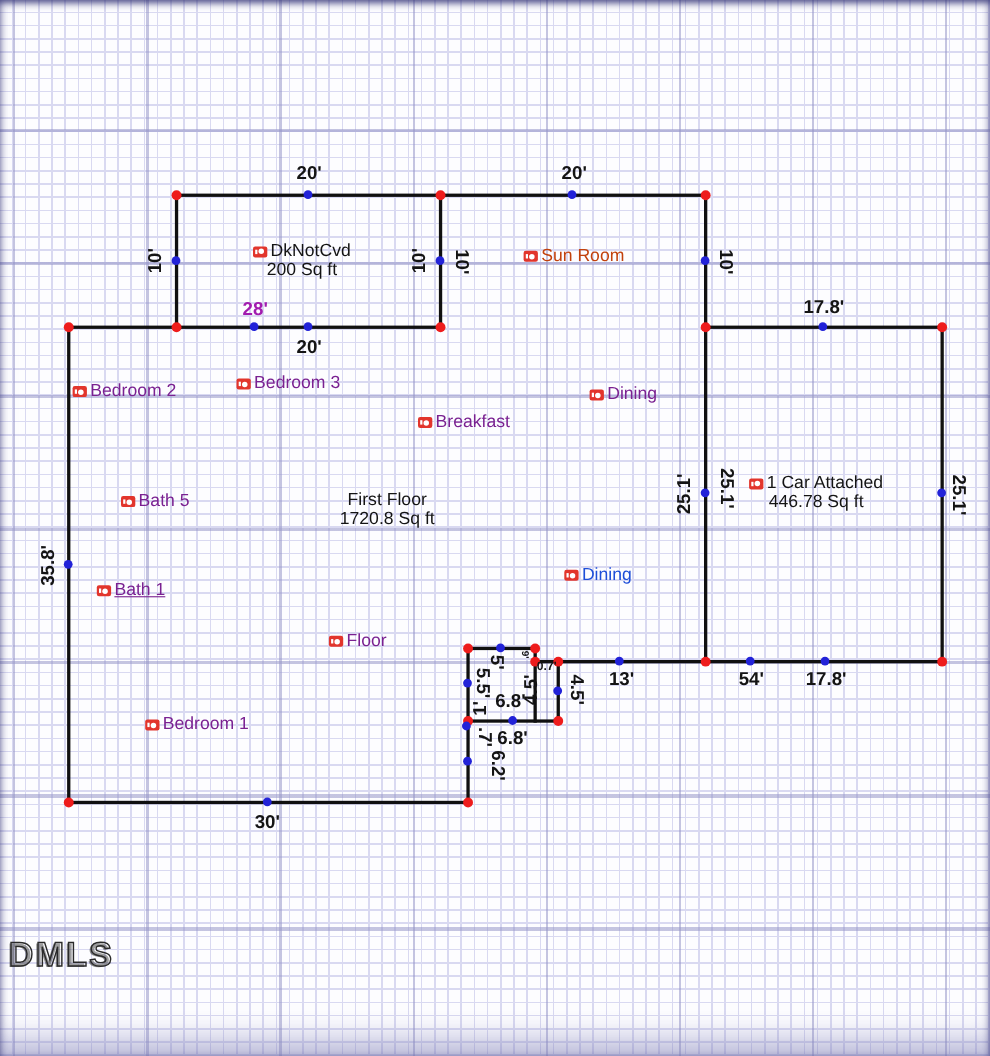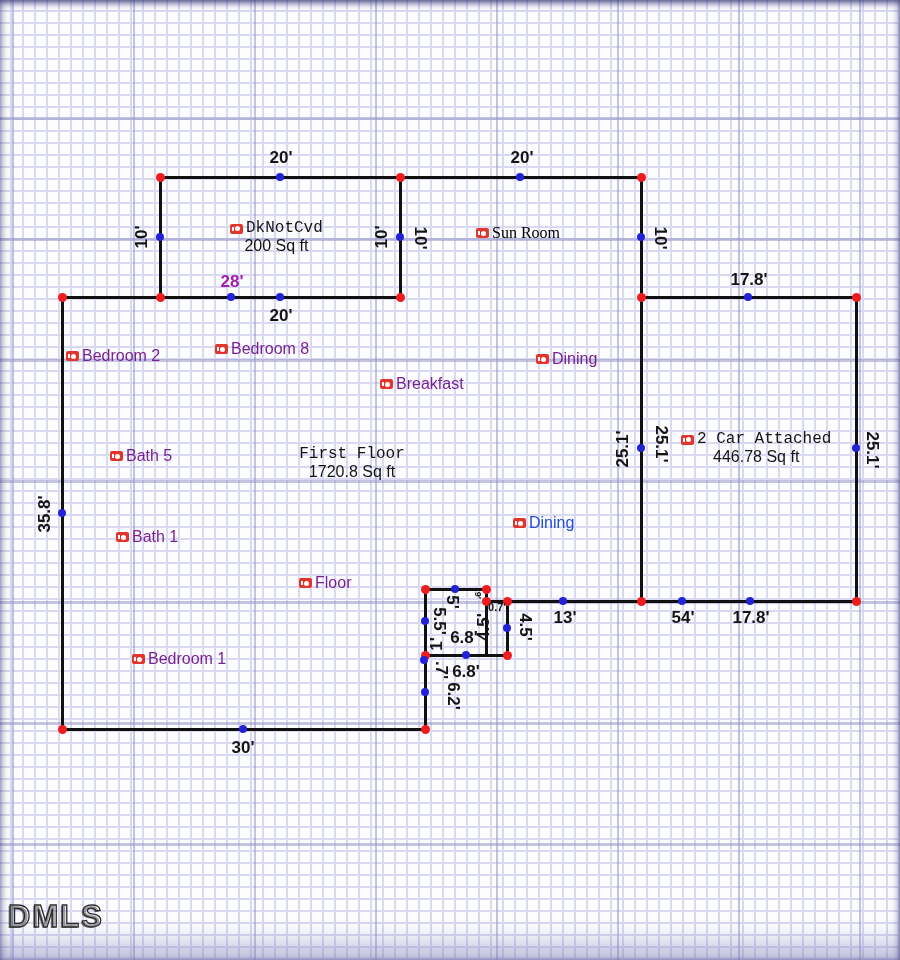--- a/index.html
+++ b/index.html
@@ -33,34 +33,34 @@
     white-space:nowrap; line-height:1;
   }
   .room{
     position:absolute; display:flex; align-items:center; gap:3px;
     font-size:16px; line-height:1; white-space:nowrap;
   }
   .area{
     position:absolute; font-size:16px; color:#141414; line-height:17px;
     white-space:nowrap; text-align:center;
   }
-  .area .l1{display:flex; align-items:center; gap:3px; justify-content:center;font-family:Liberation Mono, monospace;}
+  .area .l1{display:flex; align-items:center; gap:3px; justify-content:center;}
   .cam{
     position:relative; display:inline-block; width:13px; height:10px;
     border-radius:2px; flex:0 0 auto;
   }
   .cam::before{
     content:""; position:absolute; left:2px; top:3px; width:2px; height:4px; background:#ffffff;
   }
   .cam::after{
     content:""; position:absolute; right:3px; top:2.5px; width:5px; height:5px;
     border-radius:50%; background:#ffffff;
   }
   #watermark{
-    position:absolute; left:8px; top:899px;
+    position:absolute; left:8px; top:850px;
     font-size:31px; font-weight:700; letter-spacing:2px;
     color:rgba(255,255,255,0.15);
     -webkit-text-stroke:1.3px #2a2a2a;
     text-shadow:-1.5px 1px 0 rgba(0,0,0,0.45);
   }
 </style>
 </head>
 <body>
 
 <div id="stage">
@@ -149,39 +149,39 @@
       <div class="dim" style="left: 464px; top: 637px; color: rgb(20, 20, 20); transform: translate(-50%, -50%) rotate(0deg);">6.8'</div>
       <div class="dim" style="left: 466px; top: 671px; color: rgb(20, 20, 20); transform: translate(-50%, -50%) rotate(0deg);">6.8'</div>
       <div class="dim" style="left: 497px; top: 607px; color: rgb(20, 20, 20); font-size: 11px; transform: translate(-50%, -50%) rotate(0deg);">0.7'</div>
       <div class="dim" style="left: 477px; top: 594px; color: rgb(20, 20, 20); font-size: 9px; transform: translate(-50%, -50%) rotate(90deg);">.9'</div>
       <div class="room" style="left: 66px; top: 356px; color: rgb(122, 33, 145); transform: translateY(-50%);">
         <span class="cam" style="background: rgb(226, 53, 44);"></span>
         <span>Bedroom 2</span>
       </div>
       <div class="room" style="left: 215px; top: 349px; color: rgb(122, 33, 145); transform: translateY(-50%);">
         <span class="cam" style="background: rgb(226, 53, 44);"></span>
-        <span>Bedroom 8</span>
-      </div>
-      <div class="room" style="left: 476px; top: 233px; color: #000000; transform: translateY(-50%); font-family: Liberation Serif, serif;">
+        <span>Bedroom 3</span>
+      </div>
+      <div class="room" style="left: 476px; top: 233px; color: #c2410c; transform: translateY(-50%);">
         <span class="cam" style="background: rgb(226, 53, 44);"></span>
         <span>Sun Room</span>
       </div>
       <div class="room" style="left: 536px; top: 359px; color: rgb(122, 33, 145); transform: translateY(-50%);">
         <span class="cam" style="background: rgb(226, 53, 44);"></span>
         <span>Dining</span>
       </div>
       <div class="room" style="left: 380px; top: 384px; color: rgb(122, 33, 145); transform: translateY(-50%);">
         <span class="cam" style="background: rgb(226, 53, 44);"></span>
         <span>Breakfast</span>
       </div>
       <div class="room" style="left: 110px; top: 456px; color: rgb(122, 33, 145); transform: translateY(-50%);">
         <span class="cam" style="background: rgb(226, 53, 44);"></span>
         <span>Bath 5</span>
       </div>
-      <div class="room" style="left: 116px; top: 537px; color: rgb(122, 33, 145); transform: translateY(-50%);">
+      <div class="room" style="left: 88px; top: 537px; color: rgb(122, 33, 145); transform: translateY(-50%); text-decoration: underline;">
         <span class="cam" style="background: rgb(226, 53, 44);"></span>
         <span>Bath 1</span>
       </div>
       <div class="room" style="left: 513px; top: 523px; color: #1d4ed8; transform: translateY(-50%);">
         <span class="cam" style="background: rgb(226, 53, 44);"></span>
         <span>Dining</span>
       </div>
       <div class="room" style="left: 299px; top: 583px; color: rgb(122, 33, 145); transform: translateY(-50%);">
         <span class="cam" style="background: rgb(226, 53, 44);"></span>
         <span>Floor</span>
@@ -199,20 +199,20 @@
       </div>
       <div class="area" style="left: 352px; top: 463px; transform: translate(-50%, -50%);">
         <div class="l1">
           <span>First Floor</span>
         </div>
         <div>1720.8 Sq ft</div>
       </div>
       <div class="area" style="left: 681px; top: 448px; transform: translateY(-50%);">
         <div class="l1">
           <span class="cam" style="background: rgb(226, 53, 44);"></span>
-          <span>2 Car Attached</span>
+          <span>1 Car Attached</span>
         </div>
         <div>446.78 Sq ft</div>
       </div>
     </div>
   <div id="watermark">DMLS</div>
   <div id="vignette"></div>
 </div>
 
 </body></html>

